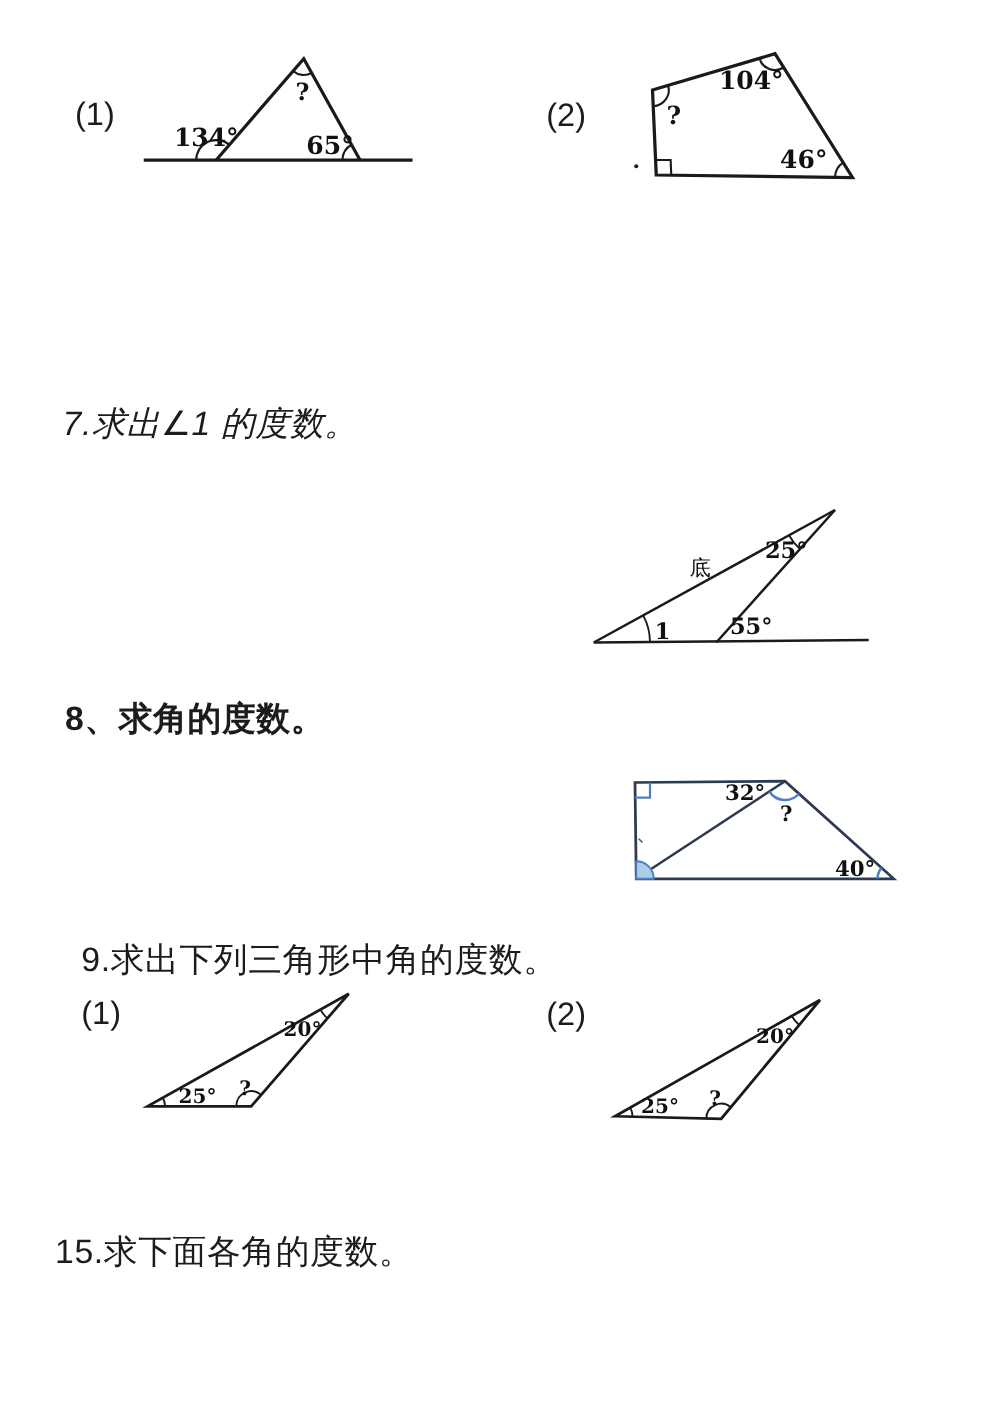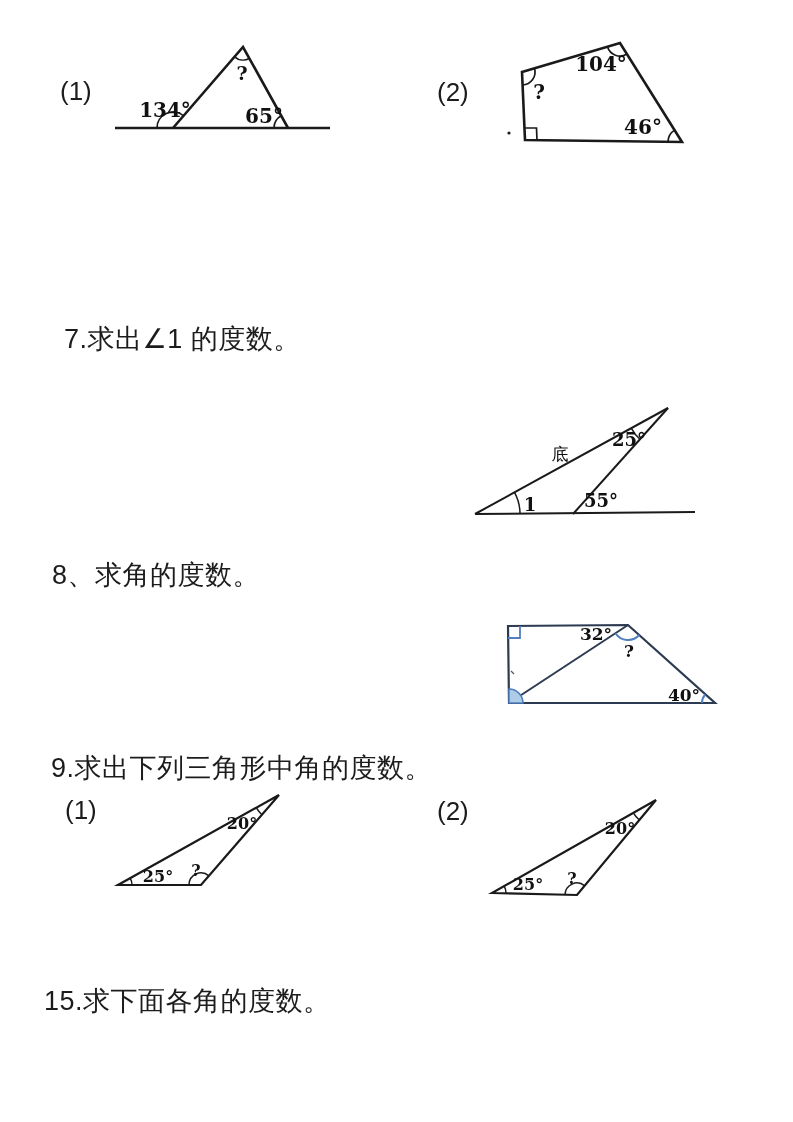--- a/index.html
+++ b/index.html
@@ -39,50 +39,50 @@
     <path class="ink" stroke-width="1.7" d="M 29.5,90 L 41.5,90 L 42,102"></path>
     <path class="ink" stroke-width="1.7" d="M 39.5,30.3 A 13,13 0 0 1 27.6,47"></path>
     <path class="ink" stroke-width="1.7" d="M 112.5,8.7 A 13,13 0 0 0 131.9,16"></path>
     <path class="ink" stroke-width="1.7" d="M 179.6,92.1 A 14,14 0 0 0 173,103.8"></path>
     <circle cx="14" cy="95" r="1.6" fill="#1a1a1a"></circle>
     <text class="ang" x="44" y="61" font-size="20" text-anchor="middle">?</text>
     <text class="ang" x="106" y="33" font-size="20" text-anchor="middle">104°</text>
     <text class="ang" x="148" y="96" font-size="20" text-anchor="middle">46°</text>
   </svg>
 
-  <div class="abs title" style="left:64px;top:324px;">7.求出∠1 的度数。</div>
+  <div class="abs title" style="left:50px;top:324px;font-style:italic;">7.求出∠1 的度数。</div>
 
   <svg class="abs" style="left:455px;top:400px;" width="290" height="125" viewBox="0 0 290 125">
     <path class="ink" stroke-width="2" d="M 20,114 L 240,112"></path>
     <path class="ink" stroke-width="2" d="M 20,114 L 213,8"></path>
     <path class="ink" stroke-width="2" d="M 118,114 L 213,8"></path>
     <path class="ink" stroke-width="1.5" d="M 65,114 A 45,45 0 0 0 59.5,92.3"></path>
     <path class="ink" stroke-width="1.5" d="M 176.2,28.2 A 42,42 0 0 0 185,39.3"></path>
     <text class="cjk" x="105" y="60" font-size="17" text-anchor="middle">底</text>
     <text class="ang" x="174" y="46" font-size="18" text-anchor="middle">25°</text>
     <text class="ang" x="146" y="107" font-size="18" text-anchor="middle">55°</text>
     <text class="ang" x="75" y="111" font-size="18" text-anchor="middle">1</text>
   </svg>
 
-  <div class="abs title" style="left:52px;top:560px;">8、求角的度数。</div>
+  <div class="abs title" style="left:52px;top:560px;font-weight:bold;">8、求角的度数。</div>
 
   <svg class="abs" style="left:500px;top:618px;" width="225" height="95" viewBox="0 0 225 95">
     <path fill="none" stroke="#2c3a52" stroke-width="2.2" d="M 8,8 L 128,7 L 215,85 L 9,85 Z"></path>
     <path fill="none" stroke="#2c3a52" stroke-width="2" d="M 9,85 L 128,7"></path>
     <path class="blue" stroke-width="1.8" d="M 8,20 L 20,20 L 20,8"></path>
     <path d="M 9,71 A 14,14 0 0 1 23,85 L 9,85 Z" fill="#aecbe8" stroke="#4f7fbe" stroke-width="1.5"></path>
     <path class="blue" stroke-width="2" d="M 115.5,15.2 A 15,15 0 0 0 139.2,17"></path>
     <path class="blue" stroke-width="2" d="M 205.3,76.3 A 13,13 0 0 0 202,85"></path>
     <path stroke="#555" stroke-width="1.3" d="M 11,53 L 14,56"></path>
     <text class="ang" x="96" y="22" font-size="17" text-anchor="middle">32°</text>
     <text class="ang" x="129" y="39" font-size="17" text-anchor="middle">?</text>
     <text class="ang" x="184" y="83" font-size="17" text-anchor="middle">40°</text>
   </svg>
 
-  <div class="abs title" style="left:51px;top:753px;">9.求出下列三角形中角的度数。</div>
+  <div class="abs title" style="left:65px;top:753px;">9.求出下列三角形中角的度数。</div>
 
   <span class="abs figlabel" style="left:65px;top:795px;">(1)</span>
 
   <svg class="abs" style="left:95px;top:788px;" width="200" height="108" viewBox="0 0 200 108">
     <path class="ink" stroke-width="2.2" d="M 23,97 L 106,97 L 184,7 Z"></path>
     <path class="ink" stroke-width="1.5" d="M 37,97 A 14,14 0 0 0 35.2,90.2"></path>
     <path class="ink" stroke-width="1.5" d="M 94,97 A 12,12 0 0 1 113.9,87.9"></path>
     <path class="ink" stroke-width="1.5" d="M 161.3,19.7 A 26,26 0 0 0 167,26.7"></path>
     <text class="ang" x="63" y="94" font-size="16" text-anchor="middle">25°</text>
     <text class="ang" x="101" y="88" font-size="16" text-anchor="middle">?</text>

